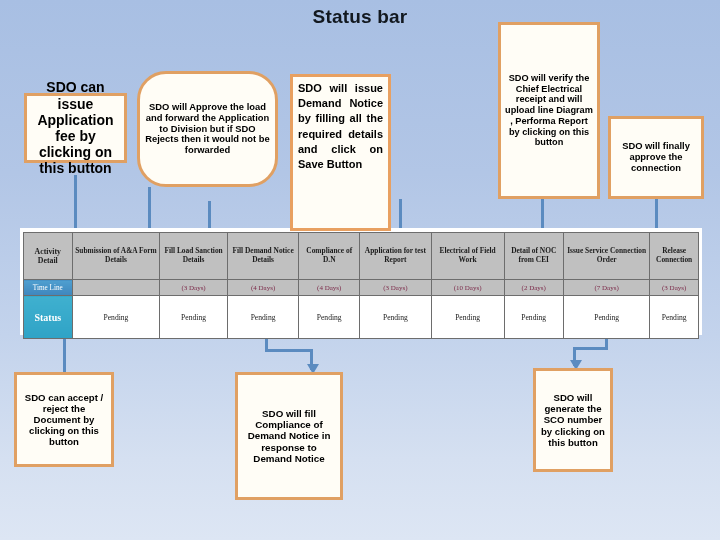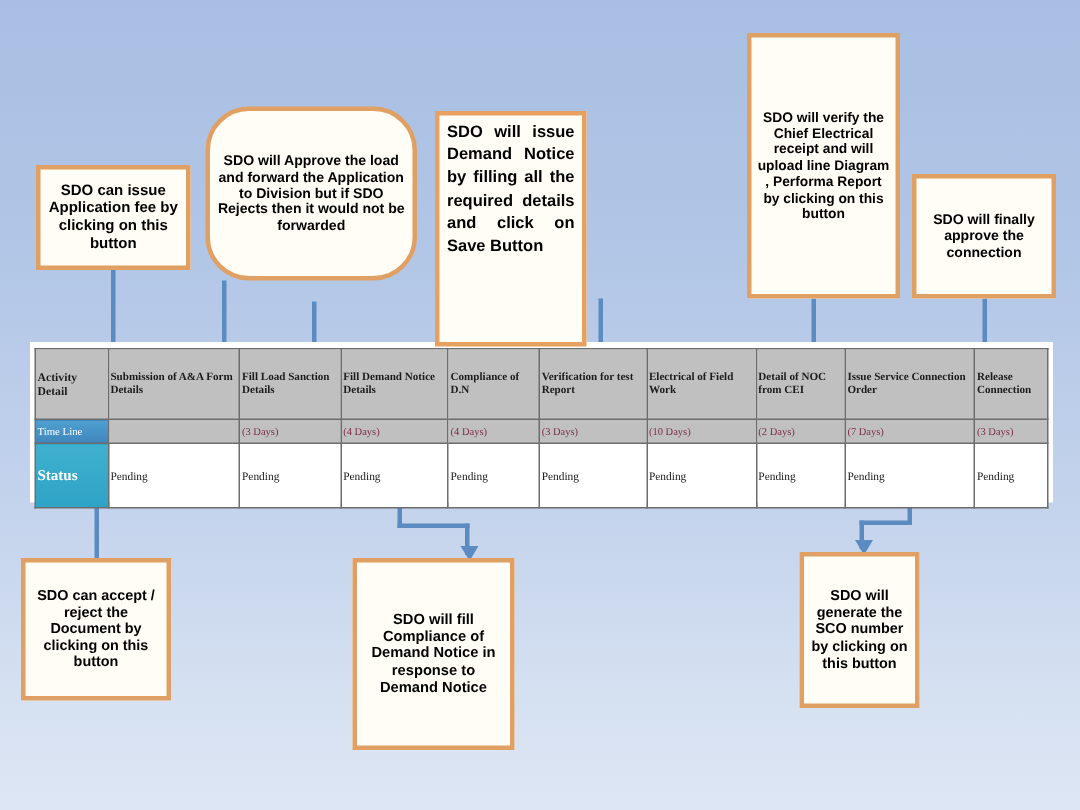--- a/index.html
+++ b/index.html
@@ -44,21 +44,21 @@
   
   .table-wrap{
     position:absolute;left:20px;top:228px;width:682px;height:107px;
     background:#ffffff;box-sizing:border-box;padding:4px 3px 4px 3px;z-index:5;
   }
   table.statusbar{
     width:100%;height:100%;border-collapse:collapse;table-layout:fixed;
     font-family:"Liberation Serif",serif;
   }
   table.statusbar td{
-    border:1px solid #6d6d6d;vertical-align:middle;
+    border:1px solid #6d6d6d;text-align:center;vertical-align:middle;
     overflow:hidden;
   }
   .hdr{
     background:#c0c0c0;color:#1b1b1b;font-size:7.4px;font-weight:bold;
     height:44px;line-height:1.18;padding:1px 1px;
   }
   .tl{
     background:#c0c0c0;color:#7c2b4a;font-size:7px;height:13px;
     font-family:"Liberation Serif",serif;
   }
@@ -78,22 +78,23 @@
     background:linear-gradient(180deg,#3fb0cf 0%,#2fa3c6 100%);
     color:#ffffff;font-size:10px;font-weight:bold;
     font-family:"Liberation Serif",serif;
   }
 </style>
 </head>
 <body>
 
 <div id="stage">
 
-
-  <div class="callout" style="left:24px;top:110px;width:103px;height:70px;font-size:10px;">
+  <div class="title">Status bar</div>
+
+  <div class="callout" style="left:24px;top:93px;width:103px;height:70px;font-size:14px;">
     <span class="txt">SDO  can issue Application fee by clicking on this button</span>
   </div>
 
   <div class="callout" style="left:137px;top:71px;width:141px;height:116px;font-size:9.4px;border-radius:29px;">
     <span class="txt">SDO  will Approve the load and forward the Application to Division but if SDO Rejects then it would not be forwarded</span>
   </div>
 
   <div class="callout justified" style="left:290px;top:74px;width:101px;height:157px;font-size:11px;">
     <span class="txt">SDO will issue Demand Notice by filling all the required details and click on Save Button</span>
   </div>
@@ -173,21 +174,21 @@
           <col style="width:12.8%">
           <col style="width:7.2%">
       </colgroup>
       <tbody>
           <tr>
         <td class="lbl-activity">Activity Detail</td>
         <td class="hdr">Submission of A&amp;A Form Details</td>
         <td class="hdr">Fill Load Sanction Details</td>
         <td class="hdr">Fill Demand Notice Details</td>
         <td class="hdr">Compliance of D.N</td>
-        <td class="hdr">Verification for test Report</td>
+        <td class="hdr">Application for test Report</td>
         <td class="hdr">Electrical of Field Work</td>
         <td class="hdr">Detail of NOC from CEI</td>
         <td class="hdr">Issue Service Connection Order</td>
         <td class="hdr">Release Connection</td>
       </tr>
       <tr>
         <td class="lbl-timeline">Time Line</td>
         <td class="tl"></td>
         <td class="tl">(3 Days)</td>
         <td class="tl">(4 Days)</td>

